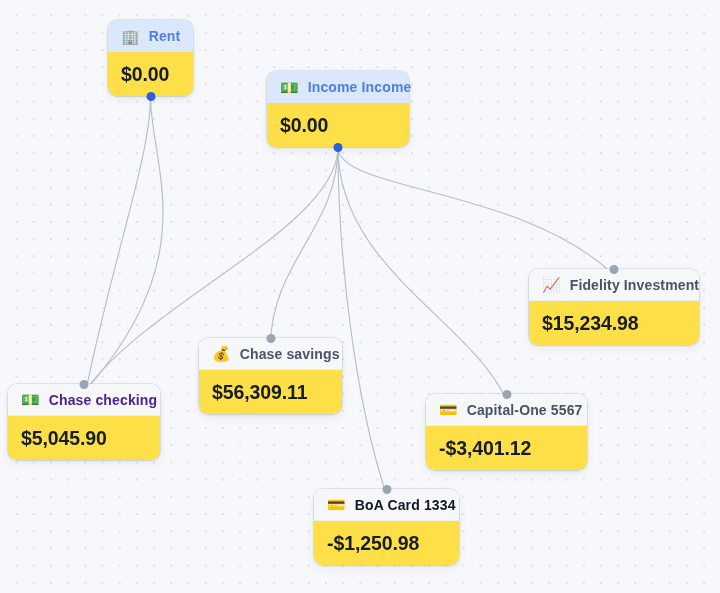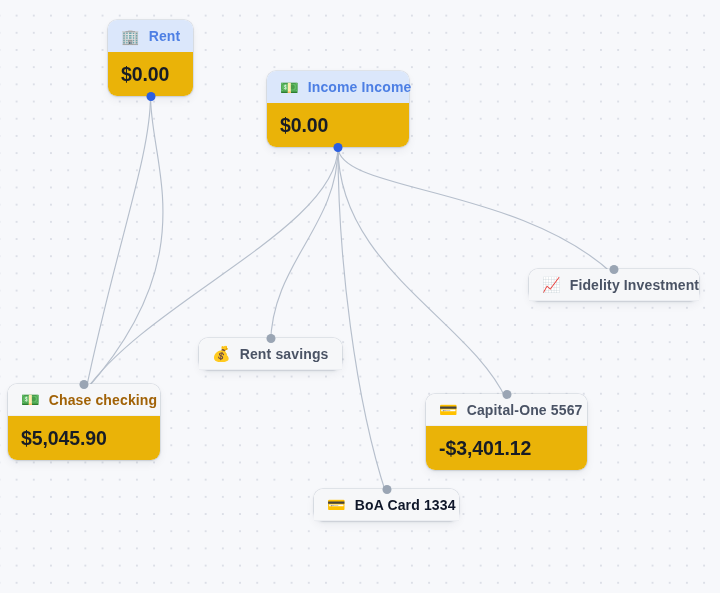--- a/index.html
+++ b/index.html
@@ -87,21 +87,21 @@
   .node.account .node-head .node-title {
     color: #4a5365;
   }
 
   .node-body {
     display: flex;
     align-items: center;
     padding: 0 13px;
     height: 44px;
     border-radius: 0 0 9px 9px;
-    background: #eab308;
+    background: #fde047;
     box-sizing: border-box;
   }
   .node-amount {
     font-size: 19.5px;
     font-weight: bold;
     color: #171c26;
     letter-spacing: -0.1px;
     white-space: nowrap;
   }
 
@@ -158,33 +158,39 @@
           <span class="node-amount">$0.00</span>
         </div>
         <div class="handle source" style="background: rgb(43, 95, 224);"></div>
       </div>
       <div class="node account" style="left: 529px; top: 269px; width: 170px;">
         <div class="handle target" style="background: rgb(154, 165, 180);"></div>
         <div class="node-head" style="background: rgb(246, 247, 249);">
           <span class="node-icon">📈</span>
           <span class="node-title" style="color: rgb(74, 83, 101);">Fidelity Investment</span>
         </div>
+        <div class="node-body">
+          <span class="node-amount">$15,234.98</span>
+        </div>
       </div>
       <div class="node account" style="left: 199px; top: 338px; width: 143px;">
         <div class="handle target" style="background: rgb(154, 165, 180);"></div>
         <div class="node-head" style="background: rgb(246, 247, 249);">
           <span class="node-icon">💰</span>
-          <span class="node-title" style="color: rgb(74, 83, 101);">Rent savings</span>
+          <span class="node-title" style="color: rgb(74, 83, 101);">Chase savings</span>
+        </div>
+        <div class="node-body">
+          <span class="node-amount">$56,309.11</span>
         </div>
       </div>
       <div class="node account" style="left: 8px; top: 384px; width: 152px;">
         <div class="handle target" style="background: rgb(154, 165, 180);"></div>
         <div class="node-head" style="background: rgb(246, 247, 249);">
           <span class="node-icon">💵</span>
-          <span class="node-title" style="color: #a16207;">Chase checking</span>
+          <span class="node-title" style="color: #4c1d95;">Chase checking</span>
         </div>
         <div class="node-body">
           <span class="node-amount">$5,045.90</span>
         </div>
       </div>
       <div class="node account" style="left: 426px; top: 394px; width: 161px;">
         <div class="handle target" style="background: rgb(154, 165, 180);"></div>
         <div class="node-head" style="background: rgb(246, 247, 249);">
           <span class="node-icon">💳</span>
           <span class="node-title" style="color: rgb(74, 83, 101);">Capital-One 5567</span>
@@ -192,16 +198,19 @@
         <div class="node-body">
           <span class="node-amount">-$3,401.12</span>
         </div>
       </div>
       <div class="node account" style="left: 314px; top: 489px; width: 145px;">
         <div class="handle target" style="background: rgb(154, 165, 180);"></div>
         <div class="node-head" style="background: rgb(246, 247, 249);">
           <span class="node-icon">💳</span>
           <span class="node-title" style="color: #0f172a;">BoA Card 1334</span>
         </div>
+        <div class="node-body">
+          <span class="node-amount">-$1,250.98</span>
+        </div>
       </div>
     </div>
 
 </div>
 
 </body></html>

